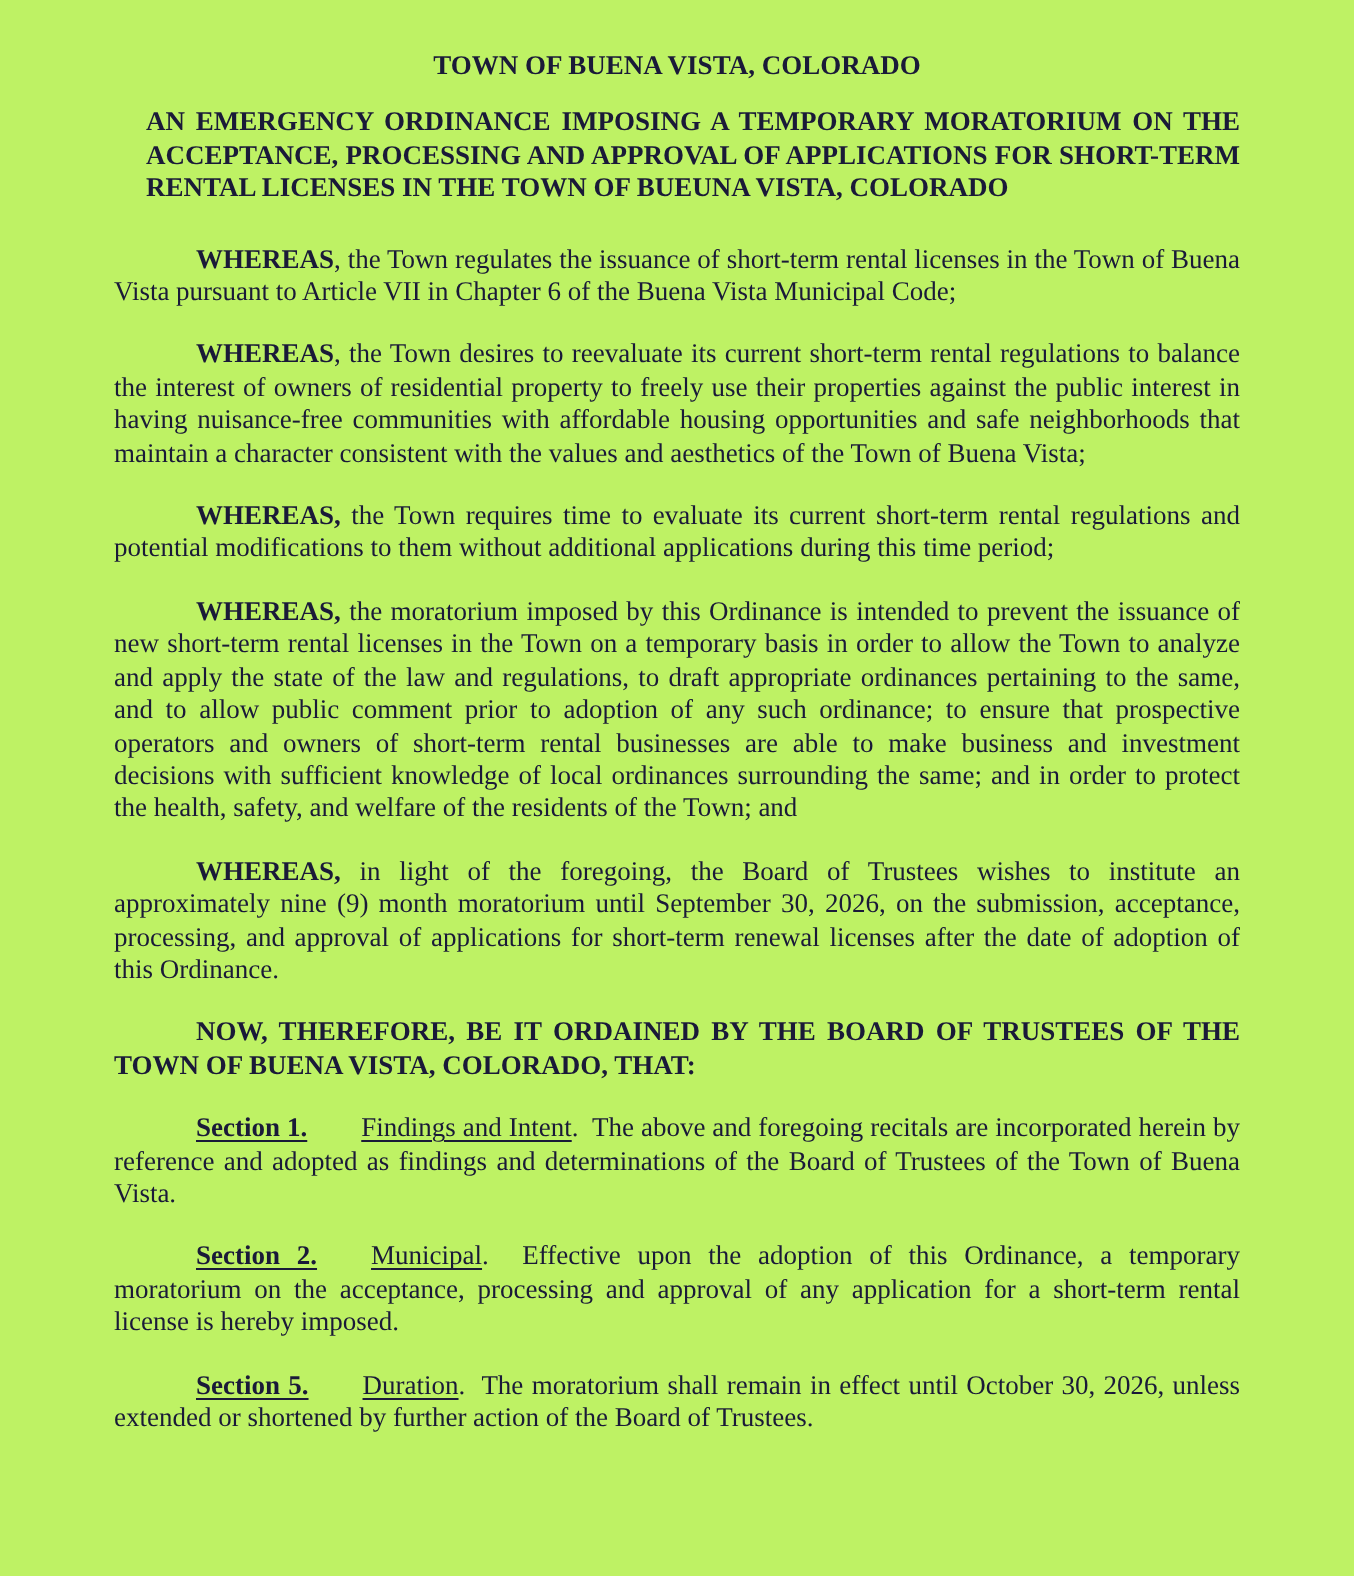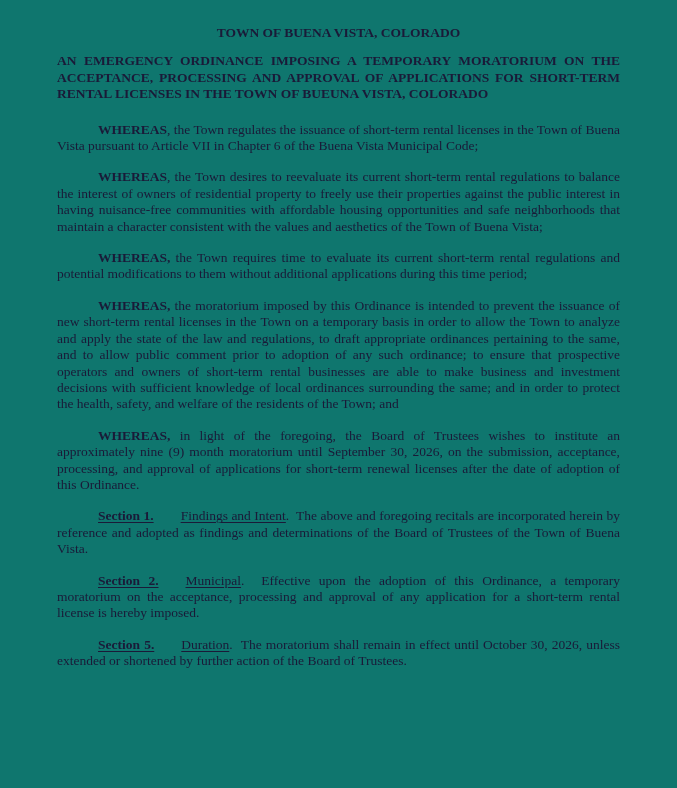--- a/index.html
+++ b/index.html
@@ -4,41 +4,41 @@
 <style>
   html, body {
     margin: 0;
     padding: 0;
     background: #ffffff;
   }
   .page {
     position: relative;
     width: 677px;
     height: 788px;
-    background: #0f766e;
+    background: #bef264;
     box-sizing: border-box;
     padding: 25px 57px 20px 57px;
     font-family: "Liberation Serif", "DejaVu Serif", serif;
     font-size: 13.5px;
     line-height: 16.4px;
     color: #1a1a38;
     overflow: hidden;
   }
   .title-block {
     text-align: center;
     font-weight: bold;
     margin: 0 0 12px 0;
   }
   .title-line {
     margin: 0;
   }
   .heading {
     font-weight: bold;
     text-align: justify;
-    margin: 0 0 19px 0;
+    margin: 0 0 19px 16px;
   }
   .para {
     text-align: justify;
     text-indent: 41px;
     margin: 12px 0 15px 0;
   }
   .para:last-child {
     margin-bottom: 0;
   }
   .b { font-weight: bold; }
@@ -63,20 +63,21 @@
   <p class="para"><span class="b">WHEREAS</span><span>, the Town regulates the issuance of short-term rental licenses in the Town of Buena Vista pursuant to Article VII in Chapter 6 of the Buena Vista Municipal Code;</span></p>
 
   <p class="para"><span class="b">WHEREAS</span><span>, the Town desires to reevaluate its current short-term rental regulations to balance the interest of owners of residential property to freely use their properties against the public interest in having nuisance-free communities with affordable housing opportunities and safe neighborhoods that maintain a character consistent with the values and aesthetics of the Town of Buena Vista;</span></p>
 
   <p class="para"><span class="b">WHEREAS,</span><span> the Town requires time to evaluate its current short-term rental regulations and potential modifications to them without additional applications during this time period;</span></p>
 
   <p class="para"><span class="b">WHEREAS,</span><span> the moratorium imposed by this Ordinance is intended to prevent the issuance of new short-term rental licenses in the Town on a temporary basis in order to allow the Town to analyze and apply the state of the law and regulations, to draft appropriate ordinances pertaining to the same, and to allow public comment prior to adoption of any such ordinance; to ensure that prospective operators and owners of short-term rental businesses are able to make business and investment decisions with sufficient knowledge of local ordinances surrounding the same; and in order to protect the health, safety, and welfare of the residents of the Town; and</span></p>
 
   <p class="para"><span class="b">WHEREAS,</span><span> in light of the foregoing, the Board of Trustees wishes to institute an approximately nine (9) month moratorium until September 30, 2026, on the submission, acceptance, processing, and approval of applications for short-term renewal licenses after the date of adoption of this Ordinance.</span></p>
 
+  <p class="para ordained">NOW, THEREFORE, BE IT ORDAINED BY THE BOARD OF TRUSTEES OF THE TOWN OF BUENA VISTA, COLORADO, THAT:</p>
 
   <p class="para"><span class="b u">Section 1.</span><span class="tab"></span><span class="u">Findings and Intent</span><span>.&nbsp; </span><span>The above and foregoing recitals are incorporated herein by reference and adopted as findings and determinations of the Board of Trustees of the Town of Buena Vista.</span></p>
 
   <p class="para"><span class="b u">Section 2.</span><span class="tab"></span><span class="u">Municipal</span><span>.&nbsp; </span><span>Effective upon the adoption of this Ordinance, a temporary moratorium on the acceptance, processing and approval of any application for a short-term rental license is hereby imposed.</span></p>
 
   <p class="para"><span class="b u">Section 5.</span><span class="tab"></span><span class="u">Duration</span><span>.&nbsp; </span><span>The moratorium shall remain in effect until October 30, 2026, unless extended or shortened by further action of the Board of Trustees.</span></p>
 
 </div>
 
 </body></html>

